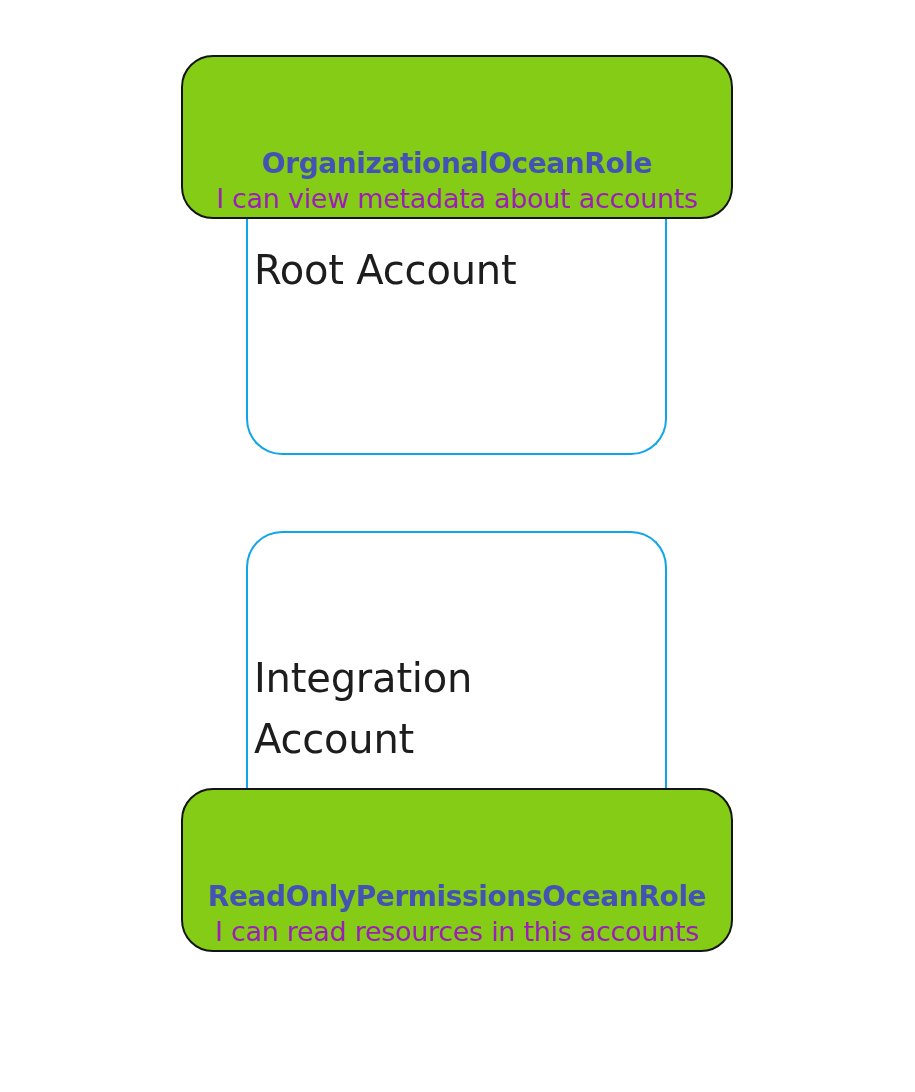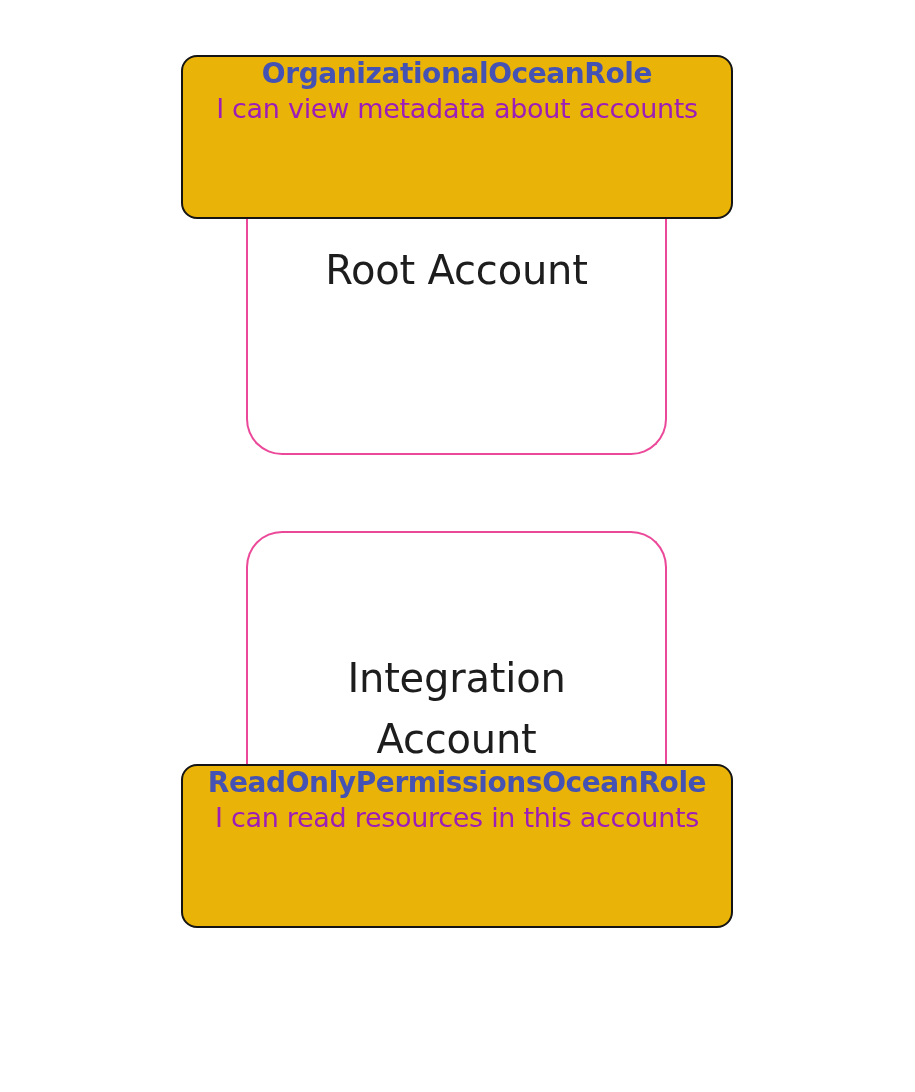--- a/index.html
+++ b/index.html
@@ -20,21 +20,21 @@
     width: 915px;
     height: 1092px;
     background: #ffffff;
   }
 
   
   .account-box {
     position: absolute;
     box-sizing: border-box;
     background: #ffffff;
-    border: 2px solid #ec4899;
+    border: 2px solid #0ea5e9;
     z-index: 1;
   }
 
   .account-box.root {
     left: 246px;
     top: 118px;
     width: 421px;
     height: 337px;
     border-top-left-radius: 0px;
     border-top-right-radius: 0px;
@@ -52,63 +52,64 @@
     border-top-right-radius: 36px;
     border-bottom-left-radius: 0px;
     border-bottom-right-radius: 0px;
     border-bottom: none;
   }
 
   .account-label {
     position: absolute;
     left: 0;
     right: 0;
-    text-align: center;
+    text-align: left;
     color: #1d1d1d;
     font-family: "DejaVu Sans", "Liberation Sans", sans-serif;
     font-size: 40px;
     font-weight: 400;
     line-height: 61px;
     letter-spacing: -0.2px;
     white-space: pre-line;
+    padding-left: 6px;
   }
 
   .account-box.root .account-label {
     top: 122px;
   }
 
   .account-box.integration .account-label {
     top: 115px;
   }
 
   
   .role-badge {
     position: absolute;
     box-sizing: border-box;
-    background: #eab308;
+    background: #84cc16;
     border: 2.5px solid #141414;
-    border-radius: 16px;
+    border-radius: 32px;
     z-index: 3;
     display: flex;
     flex-direction: column;
     align-items: center;
-    justify-content: flex-start;
+    justify-content: flex-end;
     padding: 0 14px;
   }
 
   .role-badge.top {
     left: 181px;
     top: 55px;
     width: 552px;
     height: 164px;
   }
 
   .role-badge.bottom {
     left: 181px;
-    top: 764px;
+    top: 788px;
     width: 552px;
     height: 164px;
   }
 
   .role-name {
     display: block;
     width: 100%;
     text-align: center;
     color: #4452b4;
     font-family: "DejaVu Sans", "Liberation Sans", sans-serif;

